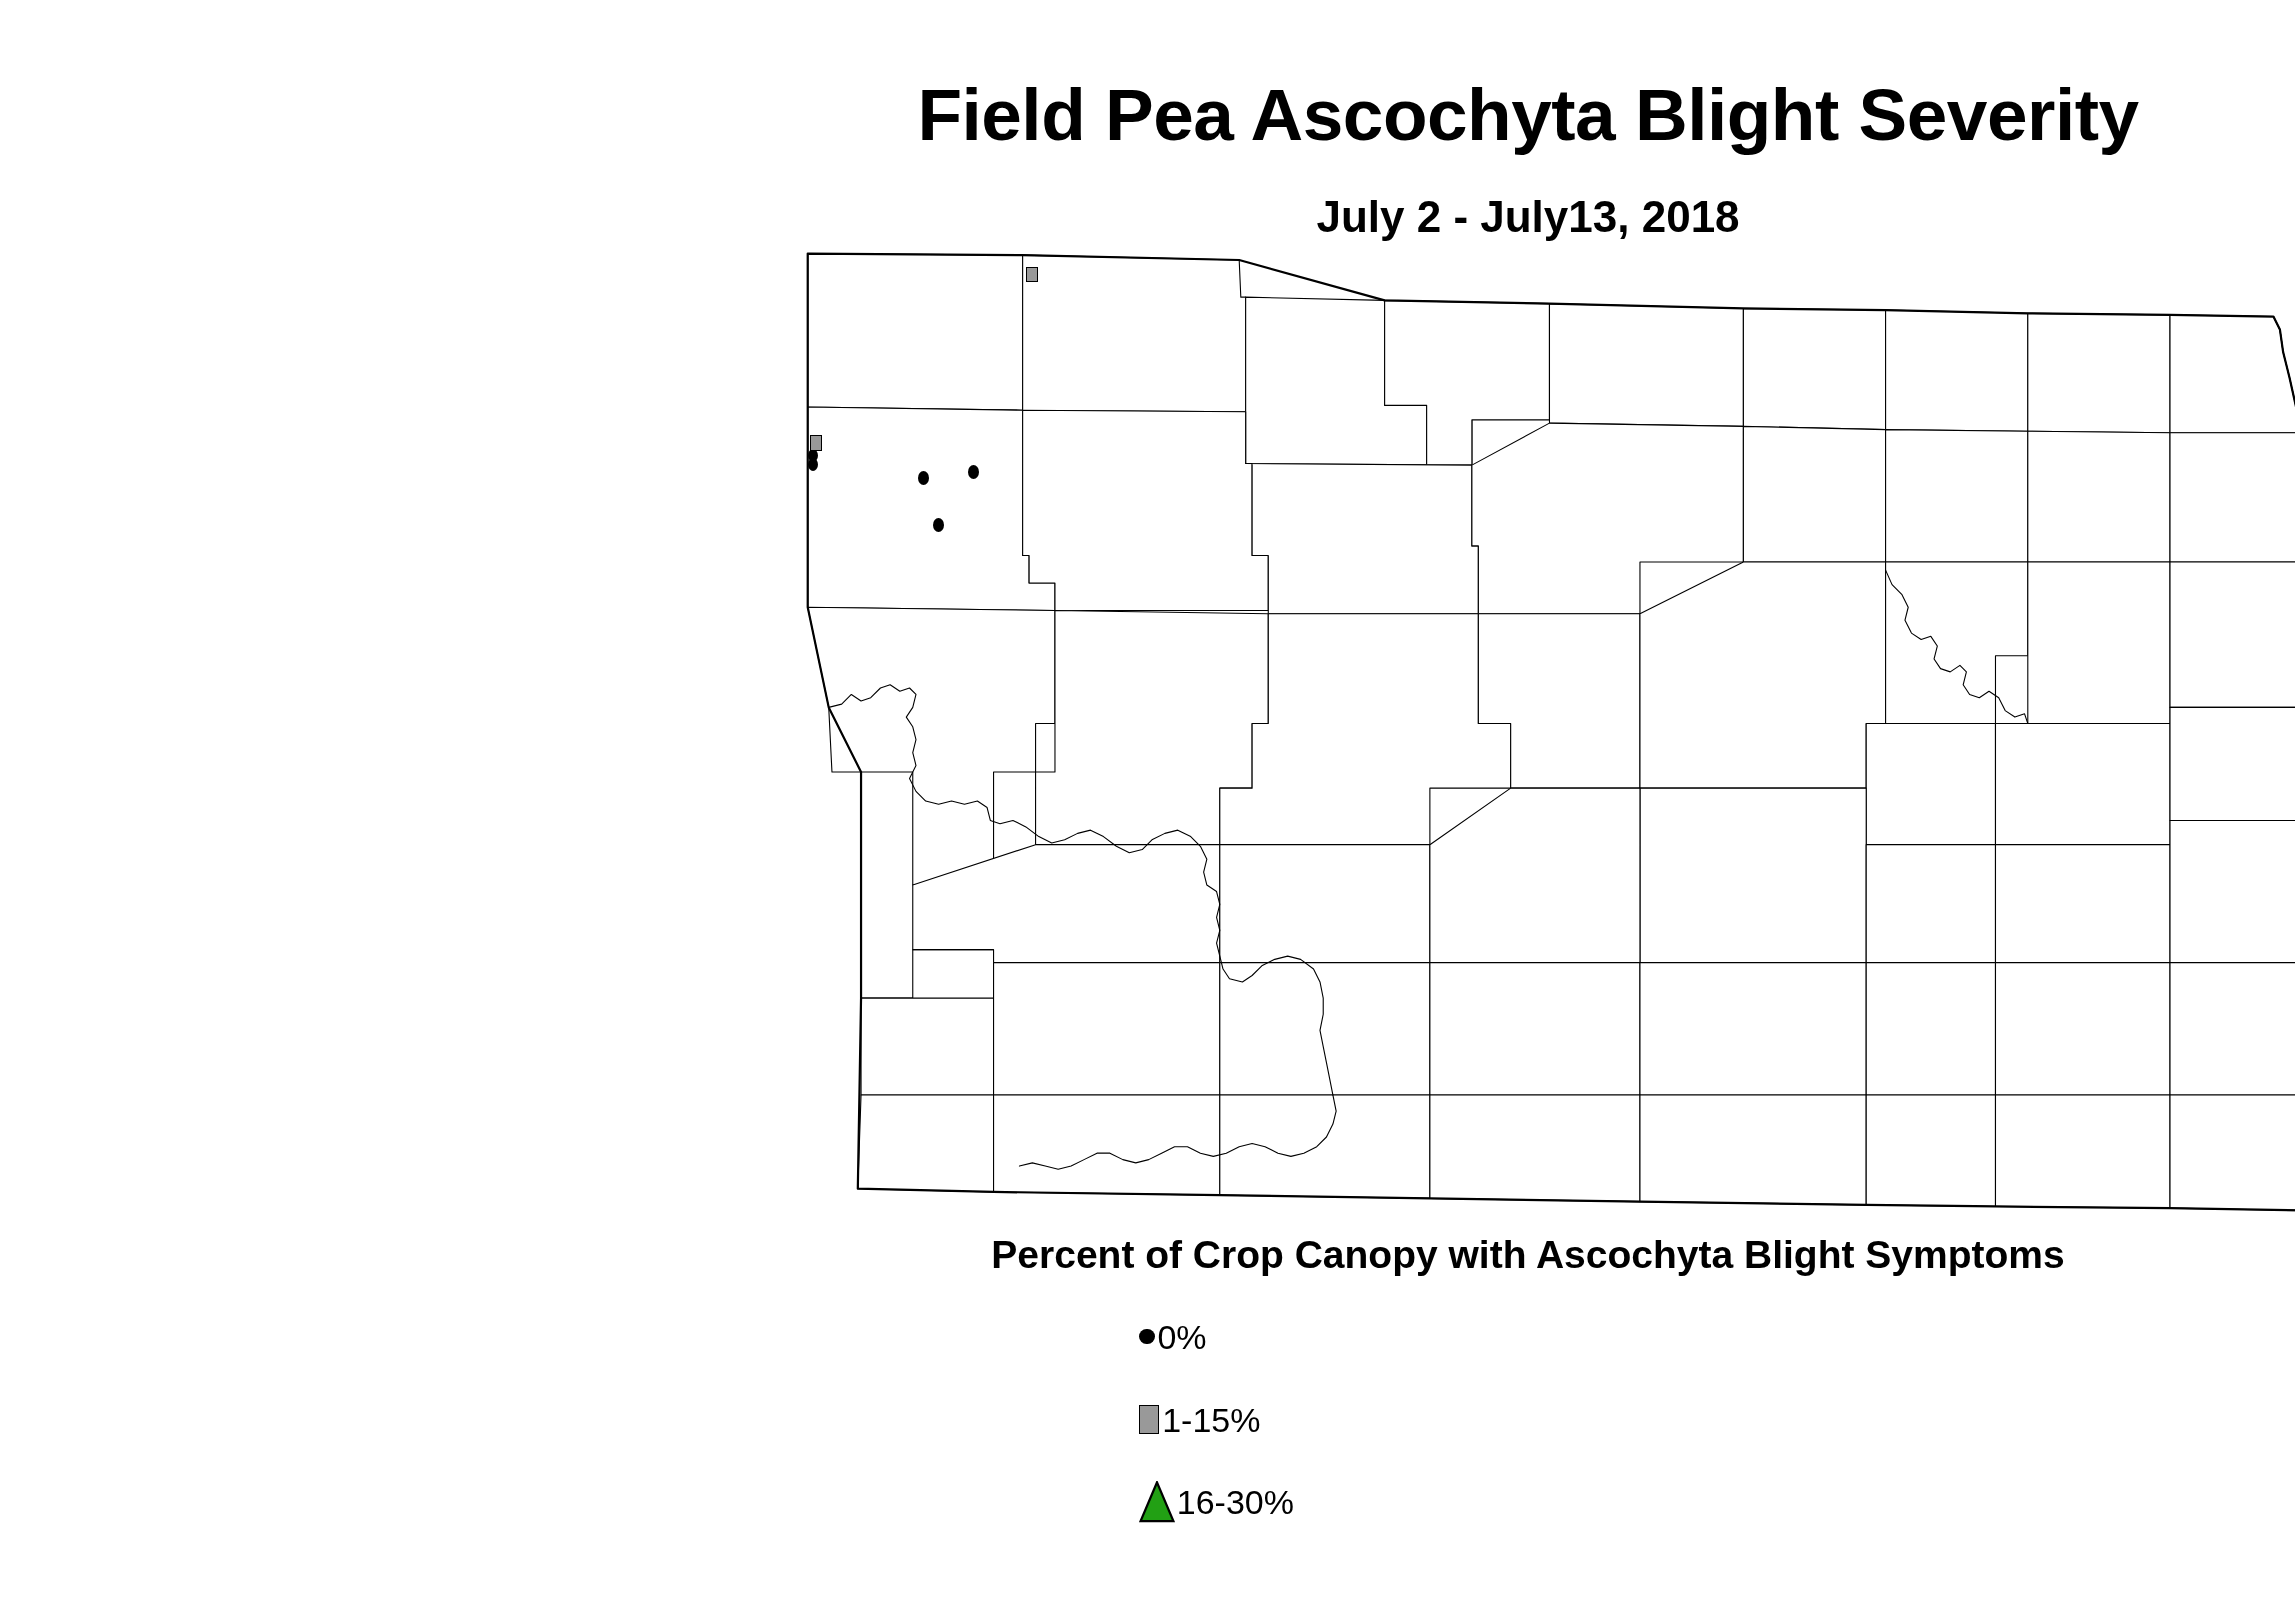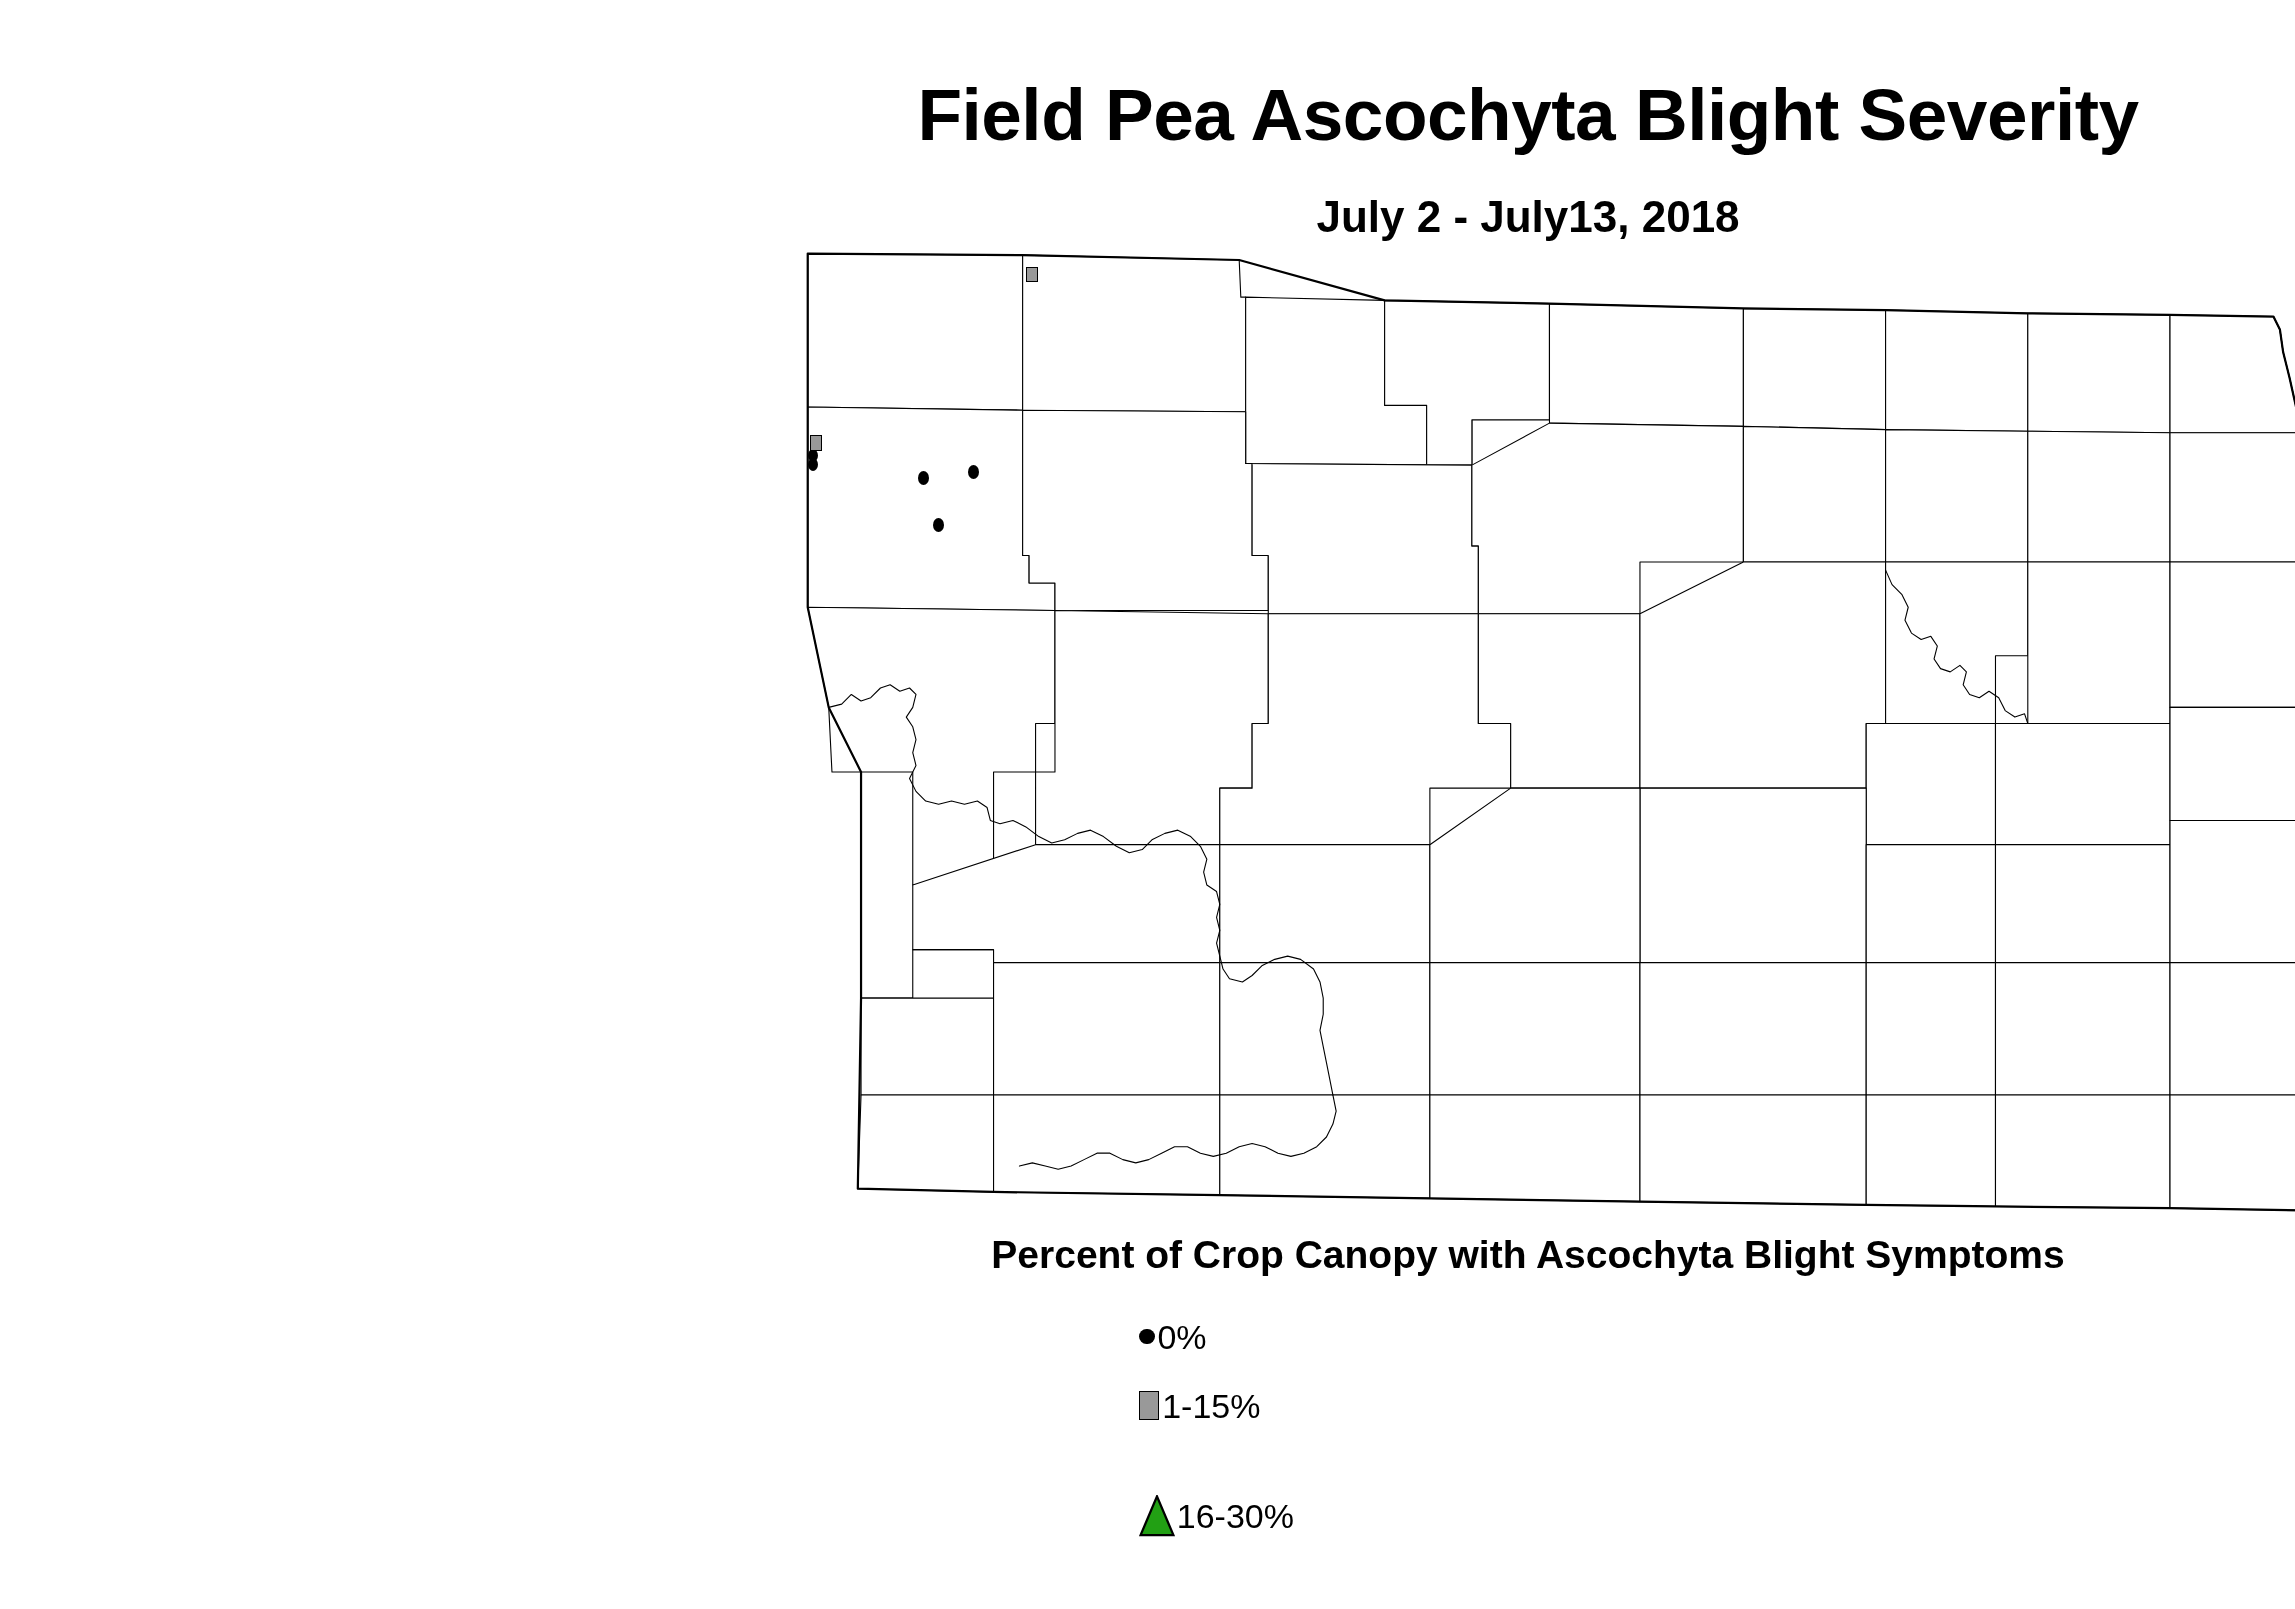--- a/index.html
+++ b/index.html
@@ -34,22 +34,22 @@
     position:absolute;left:0;top:1235px;width:3056px;text-align:center;
     font-size:39px;font-weight:bold;line-height:1;
   }
 
   #legend{position:absolute;left:1139px;top:1311px;width:1001px;height:248px;}
   .lg-col{position:absolute;top:0;width:459px;height:248px;}
   .lg-col.left{left:0;}
   .lg-col.right{left:583px;}
   .lg-row{position:absolute;left:0;height:51px;display:flex;align-items:center;}
   .lg-row.r0{top:0;}
-  .lg-row.r1{top:69px;text-align:right;}
-  .lg-row.r2{top:179px;}
+  .lg-row.r1{top:83px;text-align:right;}
+  .lg-row.r2{top:165px;}
   .lg-mark{position:relative;flex:0 0 auto;display:flex;align-items:center;justify-content:center;}
   .lg-label{font-size:34px;font-weight:400;white-space:nowrap;line-height:1;}
 
   .m-dot-sm{width:15.6px;height:15.6px;border-radius:50%;background:#000;margin-right:2.8px;}
   .m-sq-sm{width:18.4px;height:27px;background:#999999;border:1.4px solid #000;margin-right:2.8px;}
   .tri-wrap{position:relative;margin-right:1.8px;}
   .tri-wrap svg{display:block;}
   .m-circ-lg{width:40px;height:51px;border-radius:50%;background:#1064e8;margin-right:3.7px;}
   .m-sq-lg{width:39px;height:51px;background:#e8e80f;border:1.8px solid #000;margin-right:6.4px;}
 </style>

